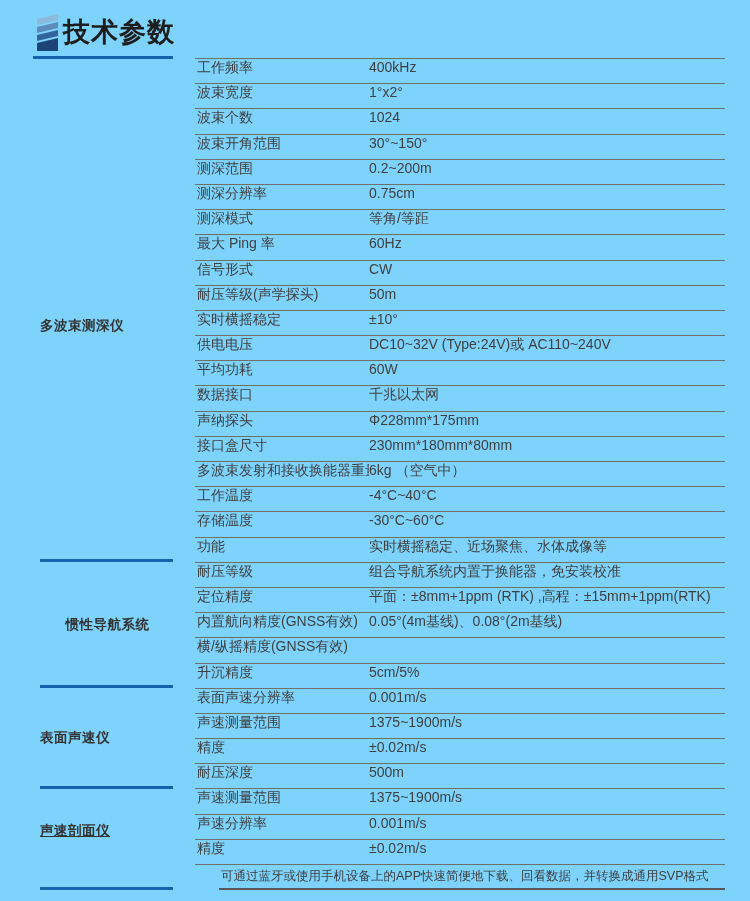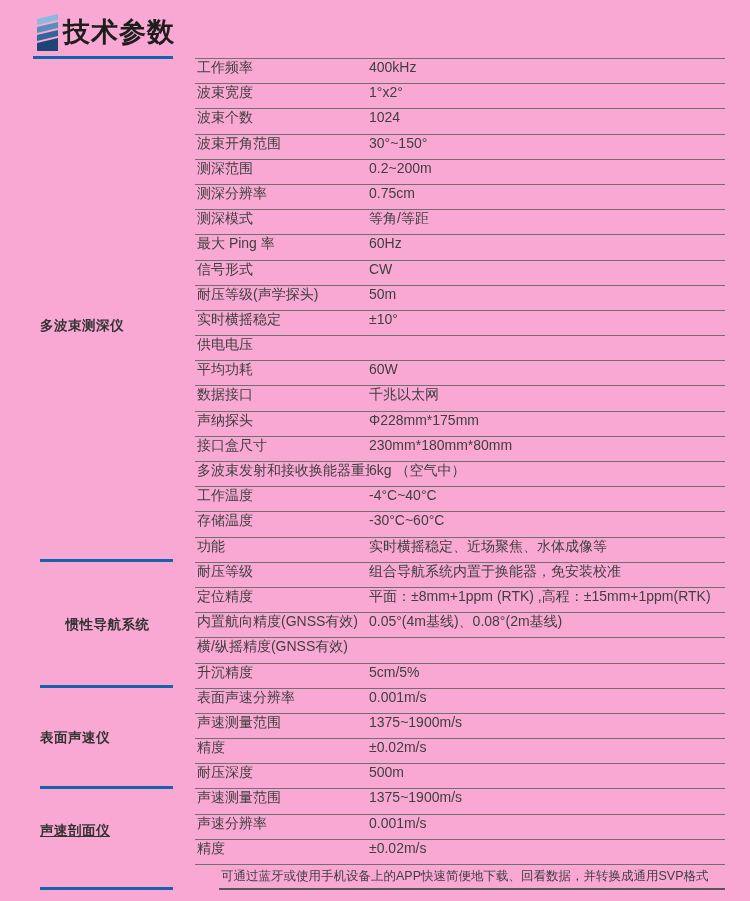--- a/index.html
+++ b/index.html
@@ -4,21 +4,21 @@
 <style>
   html, body { margin: 0; padding: 0; }
   body {
     font-family: "Liberation Sans", "DejaVu Sans", sans-serif;
     background: #ffffff;
   }
   .page {
     position: relative;
     width: 750px;
     height: 901px;
-    background: #f9a8d4;
+    background: #7dd3fc;
     overflow: hidden;
   }
 
   
   .header {
     position: absolute;
     left: 37px;
     top: 14px;
     display: flex;
     align-items: center;
@@ -189,20 +189,21 @@
     <div class="cell value">50m</div>
   </div>
 
   <div class="row">
     <div class="cell label">实时横摇稳定</div>
     <div class="cell value">±10°</div>
   </div>
 
   <div class="row">
     <div class="cell label">供电电压</div>
+    <div class="cell value">DC10~32V (Type:24V)或 AC110~240V</div>
   </div>
 
   <div class="row">
     <div class="cell label">平均功耗</div>
     <div class="cell value">60W</div>
   </div>
 
   <div class="row">
     <div class="cell label">数据接口</div>
     <div class="cell value">千兆以太网</div>

